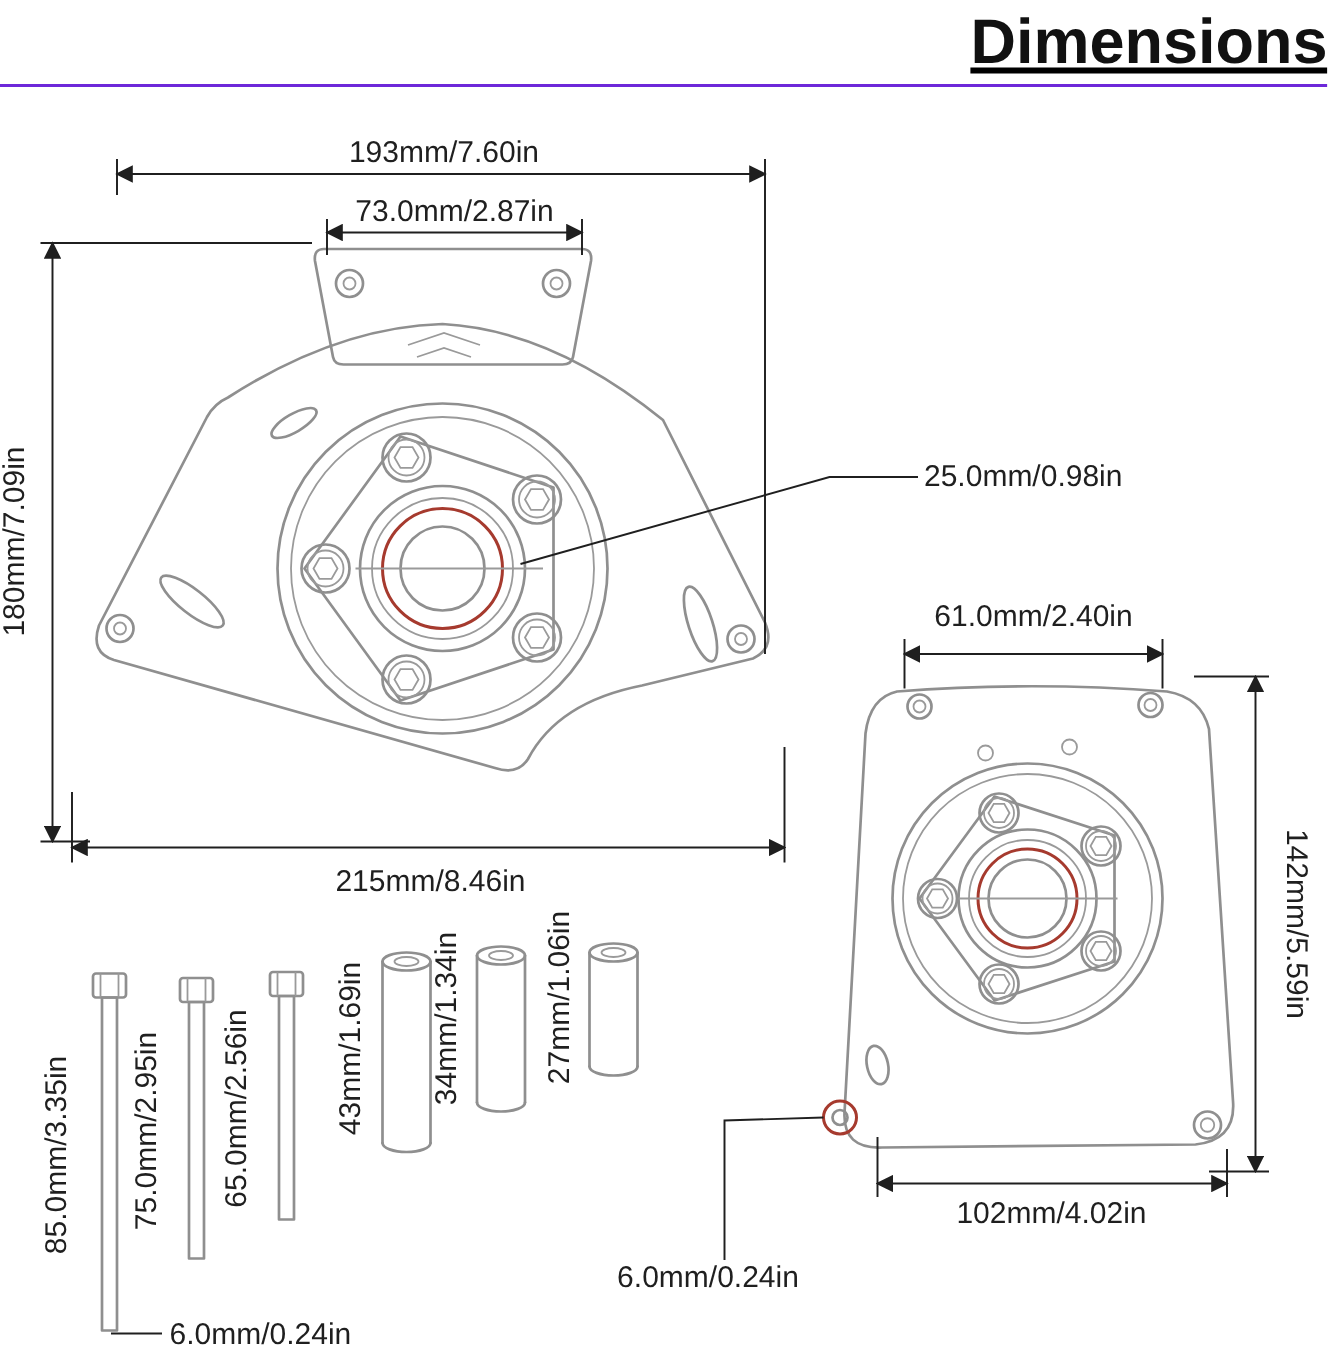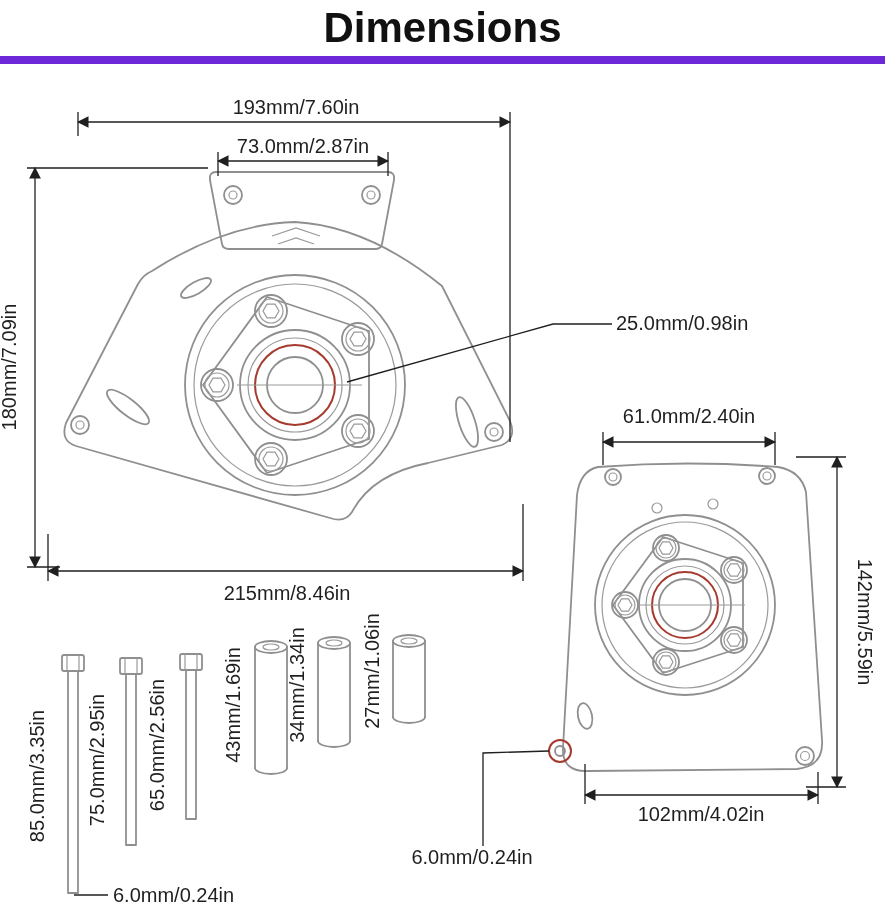--- a/index.html
+++ b/index.html
@@ -1,22 +1,22 @@
 <!DOCTYPE html>
 <html><head>
 <meta charset="utf-8">
 <style>
   html,body{margin:0;padding:0;background:#fff;}
   .page{
     width:885px;height:907px;background:#ffffff;position:relative;
     font-family:"Liberation Sans", sans-serif;overflow:hidden;
   }
   .header{
-    height:56px;border-bottom:8px solid #6d28d9;
-    display:flex;align-items:center;justify-content:center;
+    height:56px;border-bottom:2px solid #6d28d9;
+    display:flex;align-items:center;justify-content:flex-end;text-decoration:underline;
   }
   .title{
     font-size:42px;font-weight:700;color:#111;margin:0;line-height:1;
   }
   svg{display:block;}
   .part{stroke:#8f8f8f;stroke-width:1.8;fill:none;stroke-linejoin:round;stroke-linecap:round;}
   .part-thin{stroke:#9a9a9a;stroke-width:1.2;fill:none;}
   .dim{stroke:#1f1f1f;stroke-width:1.3;fill:none;}
   .red{stroke:#a63a2e;stroke-width:2;fill:none;}
   text{fill:#1f1f1f;font-family:"Liberation Sans", sans-serif;font-size:20px;}

